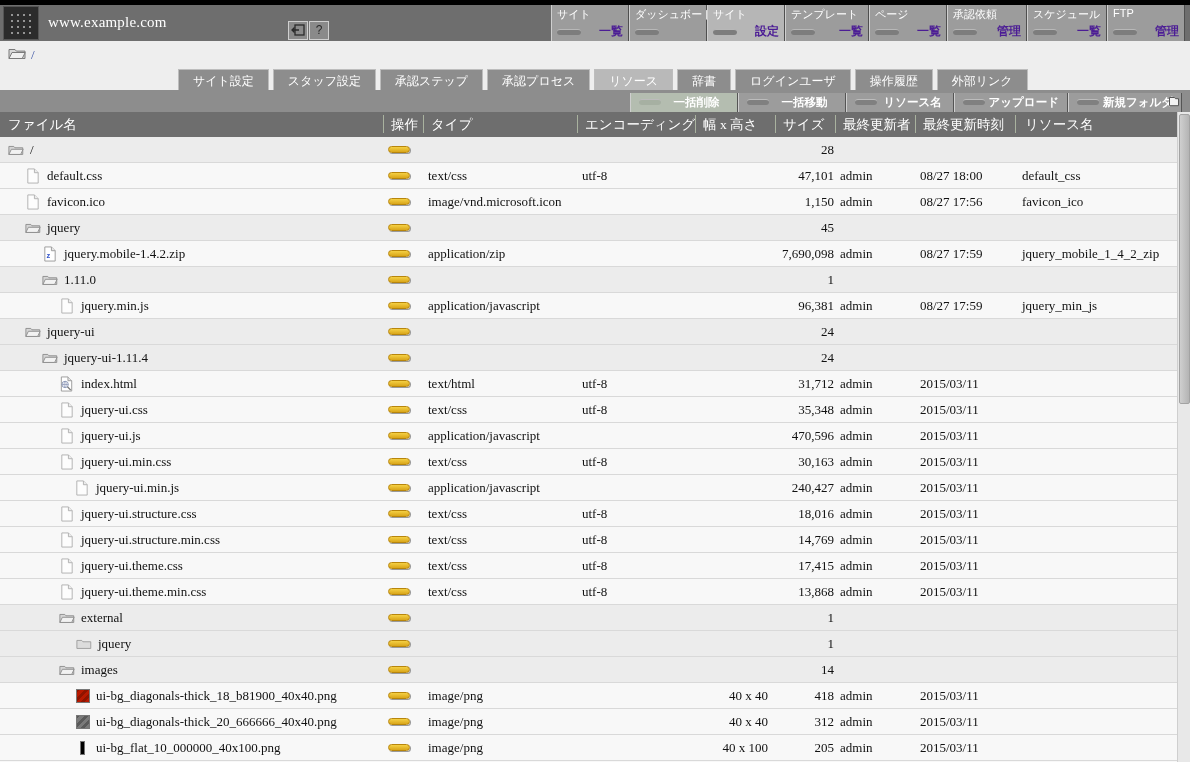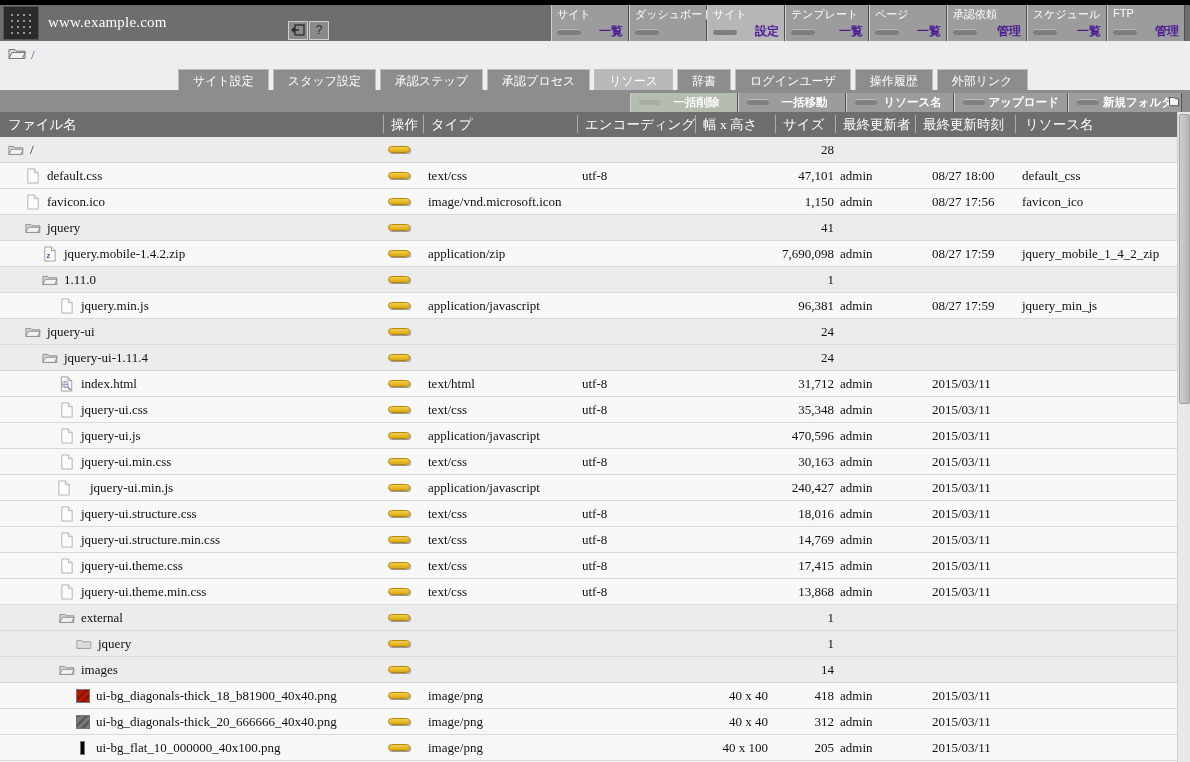--- a/index.html
+++ b/index.html
@@ -200,21 +200,21 @@
     display: flex; align-items: center;
     font-size: 13px; color: #111;
     white-space: nowrap;
   }
   .c-op   { position: absolute; left: 388px; top: 9px; }
   .c-type { position: absolute; left: 428px; top: 5px; font-size: 13px; color: #111; }
   .c-enc  { position: absolute; left: 582px; top: 5px; font-size: 13px; color: #111; }
   .c-dim  { position: absolute; left: 700px; top: 5px; width: 68px; text-align: right; font-size: 13px; color: #111; }
   .c-size { position: absolute; left: 768px; top: 5px; width: 66px; text-align: right; font-size: 13px; color: #111; }
   .c-user { position: absolute; left: 840px; top: 5px; font-size: 13px; color: #111; }
-  .c-date { position: absolute; left: 920px; top: 5px; font-size: 13px; color: #111; margin-left: 12px; }
+  .c-date { position: absolute; left: 920px; top: 5px; font-size: 13px; color: #111; }
   .c-res  { position: absolute; left: 1022px; top: 5px; font-size: 13px; color: #111; }
 
   .oppill {
     width: 22px; height: 7px; border-radius: 4px;
     background: linear-gradient(#f5d044, #d9a61a);
     border: 1px solid #b8860b;
     box-shadow: 1px 1px 0 #9a9a9a;
   }
 
   
@@ -425,21 +425,21 @@
           <path d="M1 12 L3.8 6.2 H17 L14.2 12 Z" fill="#f2f2f2" stroke="#8a8a8a" stroke-width="1"></path>
         </svg>
         <span>jquery</span>
       </div>
       <div class="c-op">
         <div class="oppill"></div>
       </div>
       <div class="c-type"></div>
       <div class="c-enc"></div>
       <div class="c-dim"></div>
-      <div class="c-size">41</div>
+      <div class="c-size">45</div>
       <div class="c-user"></div>
       <div class="c-date"></div>
       <div class="c-res"></div>
     </div>
     <div class="row">
       <div class="c-name" style="left: 42px;">
         <svg class="ico" viewBox="0 0 14 17">
           <path d="M1.5 1h7l4 4v11h-11z" fill="#fff" stroke="#9a9a9a" stroke-width="1"></path>
           <path d="M8.5 1v4h4" fill="#e8e8e8" stroke="#9a9a9a" stroke-width="1"></path>
           <text x="3.2" y="13" font-size="8" font-weight="bold" fill="#3355cc" font-family="Liberation Sans, sans-serif">z</text>
@@ -606,21 +606,21 @@
       </div>
       <div class="c-type">text/css</div>
       <div class="c-enc">utf-8</div>
       <div class="c-dim"></div>
       <div class="c-size">30,163</div>
       <div class="c-user">admin</div>
       <div class="c-date">2015/03/11</div>
       <div class="c-res"></div>
     </div>
     <div class="row">
-      <div class="c-name" style="left: 56px; gap: 12px;">
+      <div class="c-name" style="left: 74px;">
         <svg class="ico" viewBox="0 0 14 17">
           <path d="M1.5 1h7l4 4v11h-11z" fill="#fdfdfd" stroke="#b0b0b0" stroke-width="1"></path>
           <path d="M8.5 1v4h4" fill="#ececec" stroke="#b0b0b0" stroke-width="1"></path>
         </svg>
         <span>jquery-ui.min.js</span>
       </div>
       <div class="c-op">
         <div class="oppill"></div>
       </div>
       <div class="c-type">application/javascript</div>

